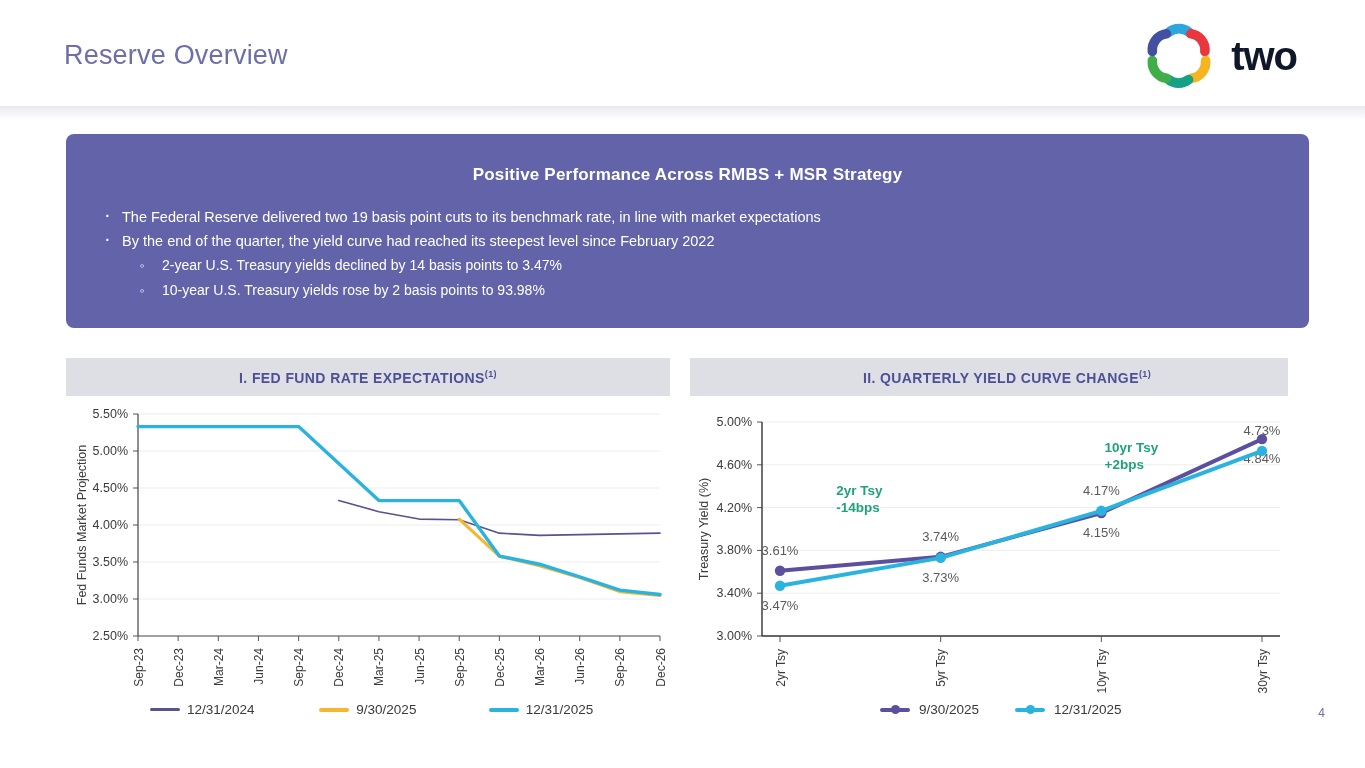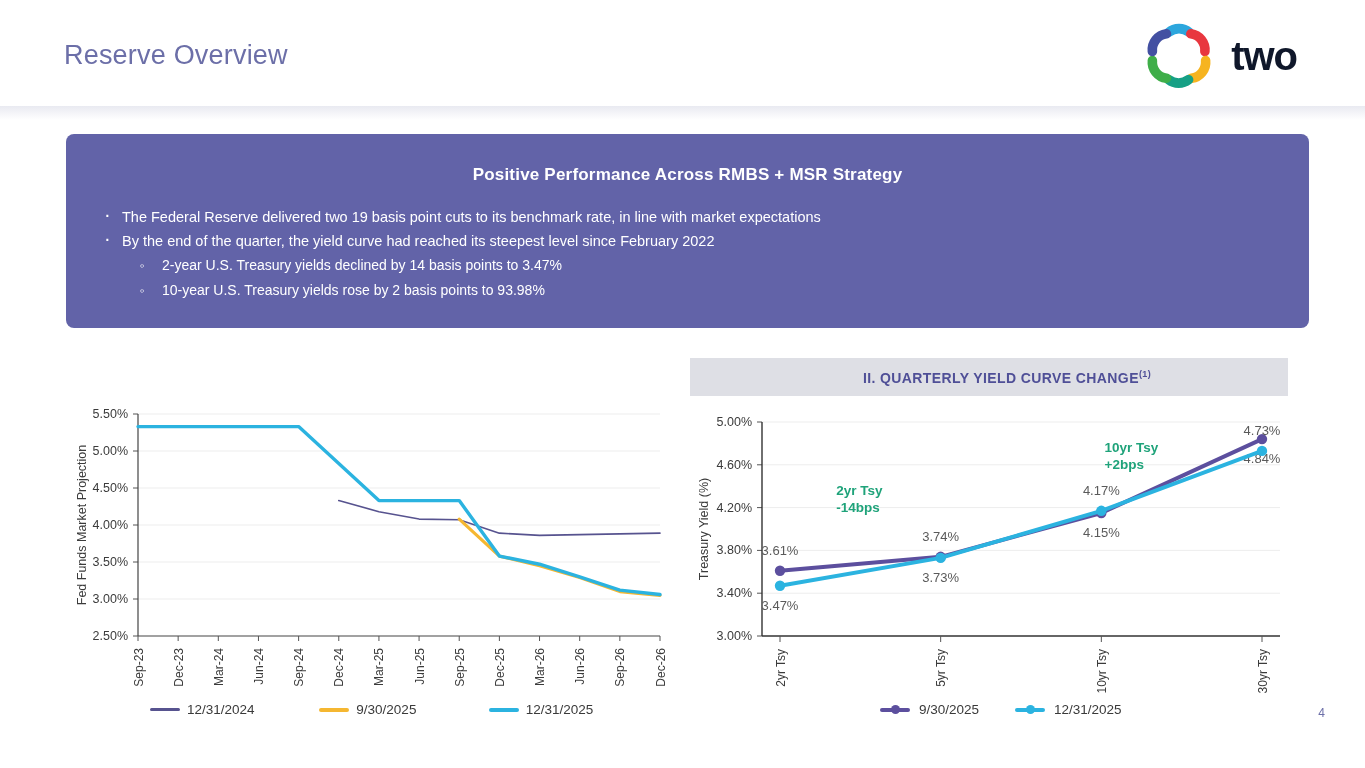--- a/index.html
+++ b/index.html
@@ -108,20 +108,23 @@
   <div class="callout">
     <div class="callout-title">Positive Performance Across RMBS + MSR Strategy</div>
     <ul class="bullets">
       <li class="b1">The Federal Reserve delivered two 19 basis point cuts to its benchmark rate, in line with market expectations</li>
       <li class="b1">By the end of the quarter, the yield curve had reached its steepest level since February 2022</li>
       <li class="b2">2-year U.S. Treasury yields declined by 14 basis points to 3.47%</li>
       <li class="b2">10-year U.S. Treasury yields rose by 2 basis points to 93.98%</li>
     </ul>
   </div>
 
+  <div class="panel-hd" id="panel-hd-left">
+    <span><i style="font-style:normal">I. FED FUND RATE EXPECTATIONS</i><sup>(1)</sup></span>
+  </div>
   <div class="panel-hd" id="panel-hd-right">
     <span><i style="font-style:normal">II. QUARTERLY YIELD CURVE CHANGE</i><sup>(1)</sup></span>
   </div>
 
   <div class="chart-area" id="chart-left">
     <svg class="chart-svg" id="svg-left" width="604" height="330">
         <line x1="67" y1="236" x2="72" y2="236" stroke="#555" stroke-width="1"></line>
         <text x="62" y="240" text-anchor="end" font-size="12.5" fill="#3b3b3b">2.50%</text>
         <line x1="72" y1="199" x2="594" y2="199" stroke="#ededed" stroke-width="1"></line>
         <line x1="67" y1="199" x2="72" y2="199" stroke="#555" stroke-width="1"></line>

